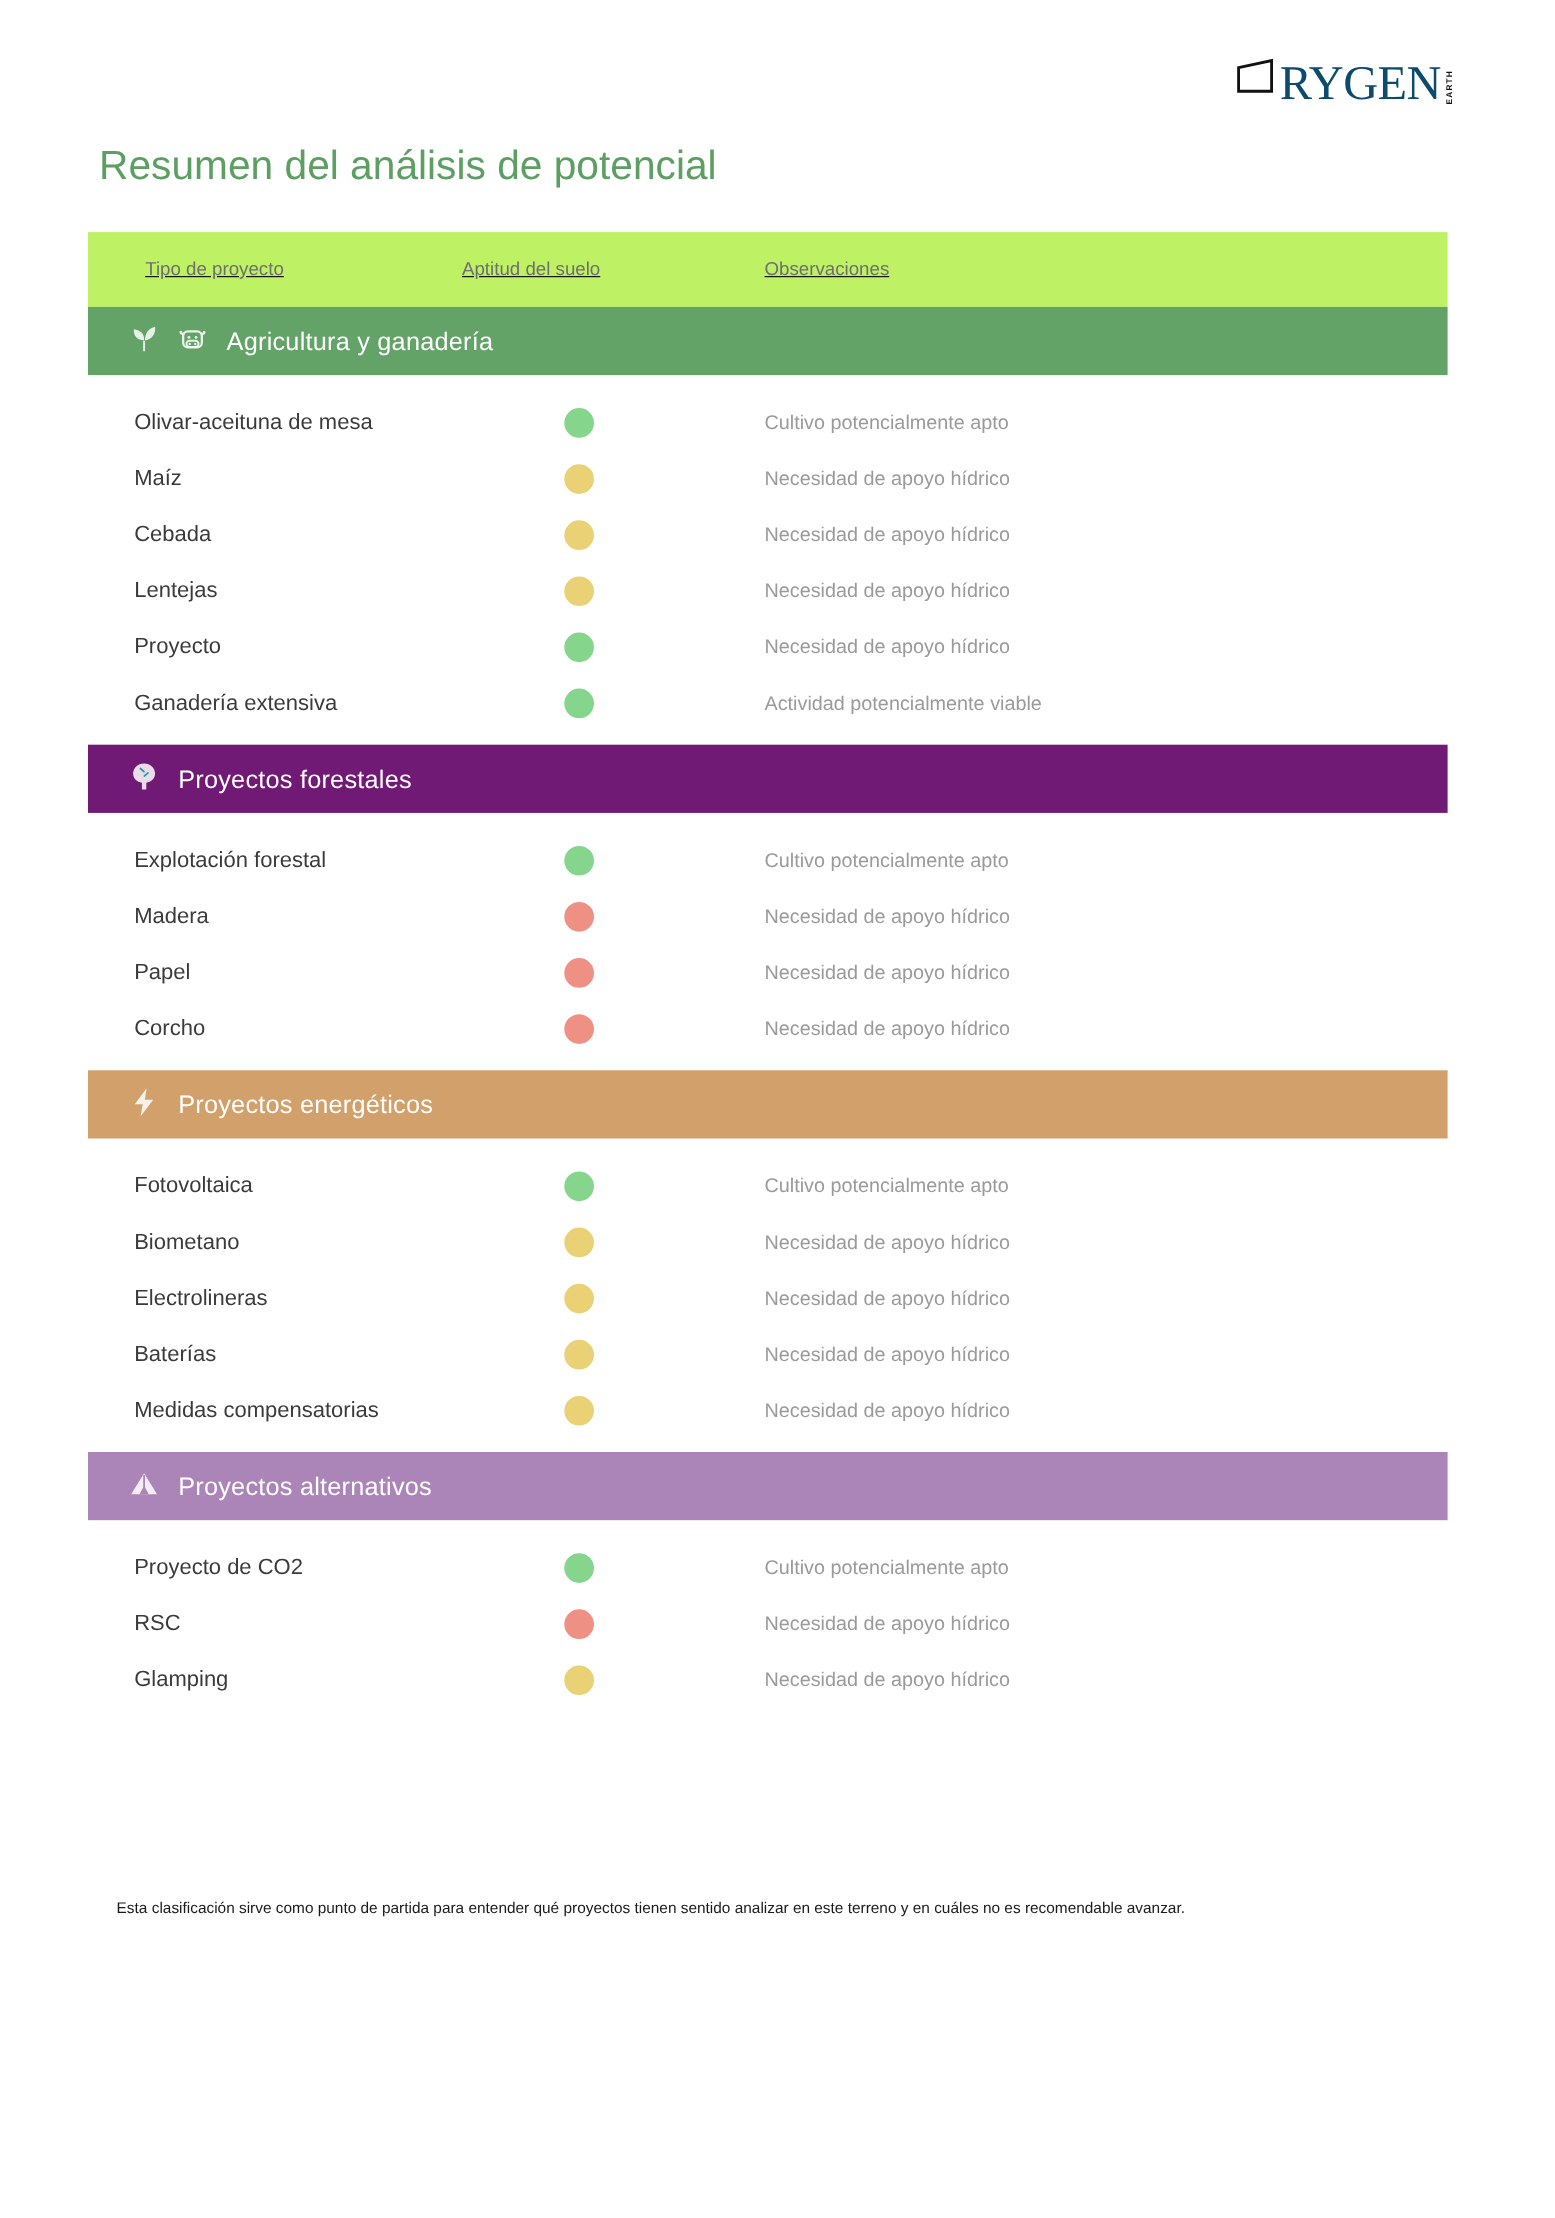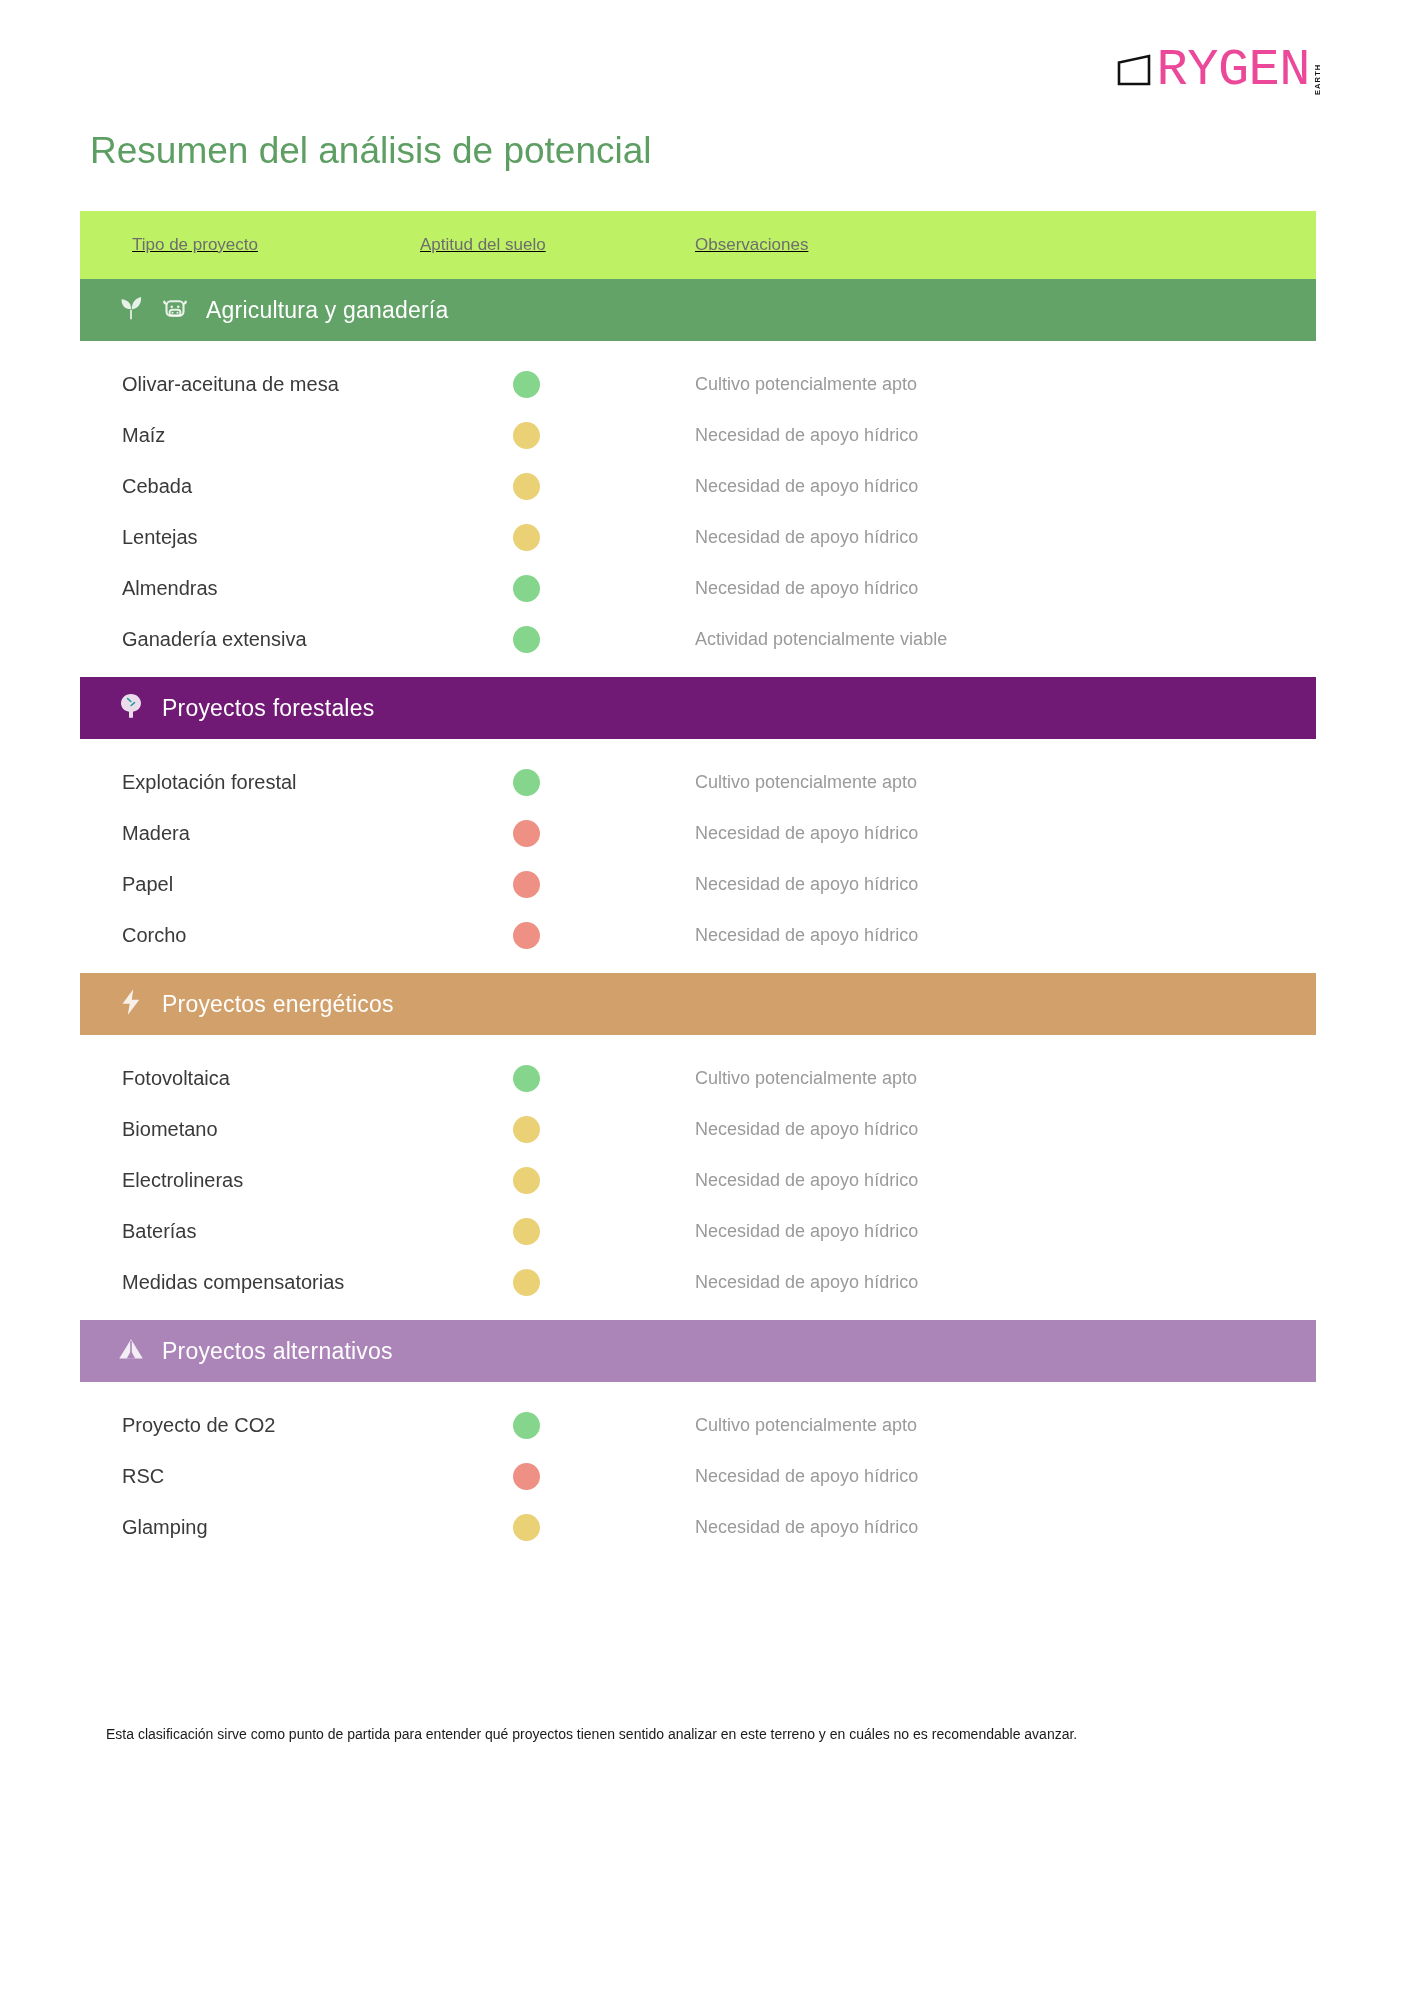--- a/index.html
+++ b/index.html
@@ -28,25 +28,25 @@
     top: 52px;
     right: 92px;
     display: flex;
     align-items: flex-end;
     height: 44px;
   }
   .logo-mark {
     display: block;
   }
   .logo-word {
-    font-family: Liberation Mono, monospace;
-    font-size: 52px;
+    font-family: Liberation Serif, serif;
+    font-size: 44px;
     font-weight: 400;
     letter-spacing: -0.5px;
-    color: #ec4899;
+    color: #0c4a6e;
     line-height: 0.94;
     margin-left: 1px;
   }
   .logo-sub {
     font-family: "Liberation Sans", sans-serif;
     font-size: 7.5px;
     font-weight: 700;
     letter-spacing: 1.1px;
     color: #111111;
     writing-mode: vertical-rl;
@@ -242,21 +242,21 @@
               <div class="row-note">Necesidad de apoyo hídrico</div>
             </div>
             <div class="row">
               <div class="row-name">Lentejas</div>
               <div class="row-dot-cell">
                 <span class="dot dot-yellow"></span>
               </div>
               <div class="row-note">Necesidad de apoyo hídrico</div>
             </div>
             <div class="row">
-              <div class="row-name">Almendras</div>
+              <div class="row-name">Proyecto</div>
               <div class="row-dot-cell">
                 <span class="dot dot-green"></span>
               </div>
               <div class="row-note">Necesidad de apoyo hídrico</div>
             </div>
             <div class="row">
               <div class="row-name">Ganadería extensiva</div>
               <div class="row-dot-cell">
                 <span class="dot dot-green"></span>
               </div>

